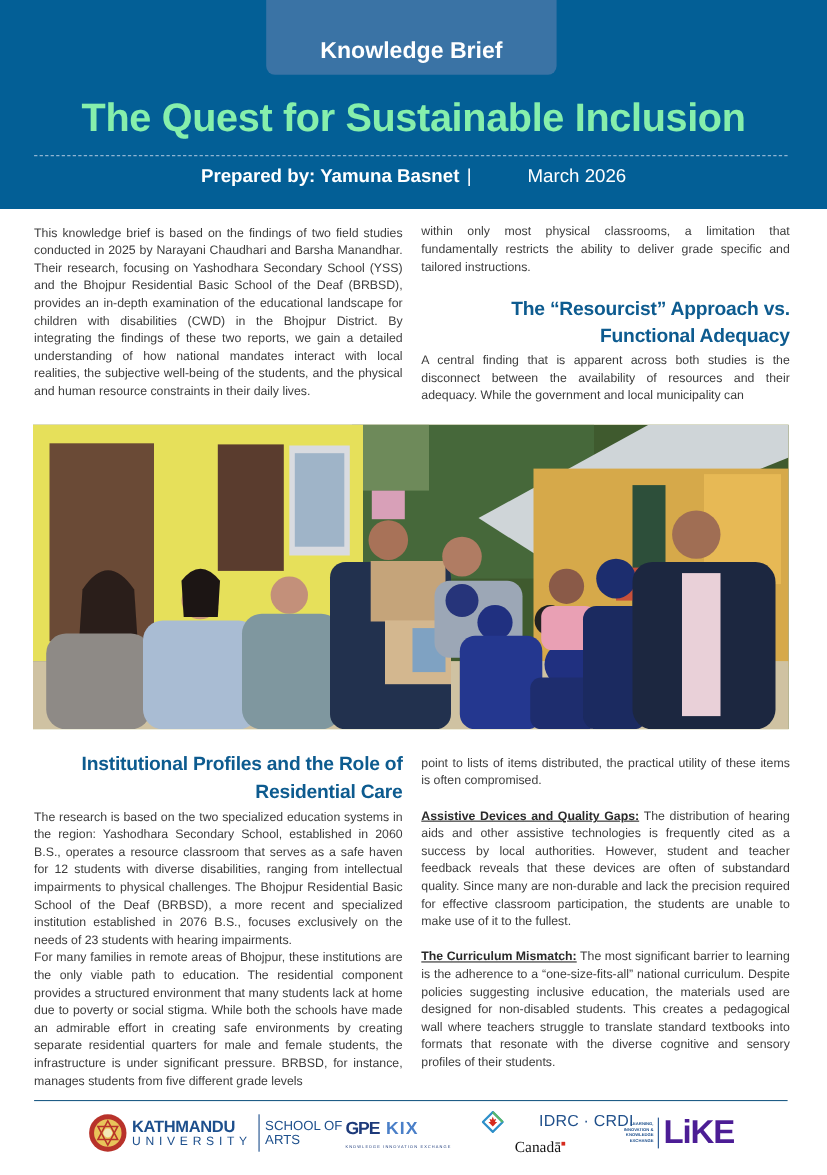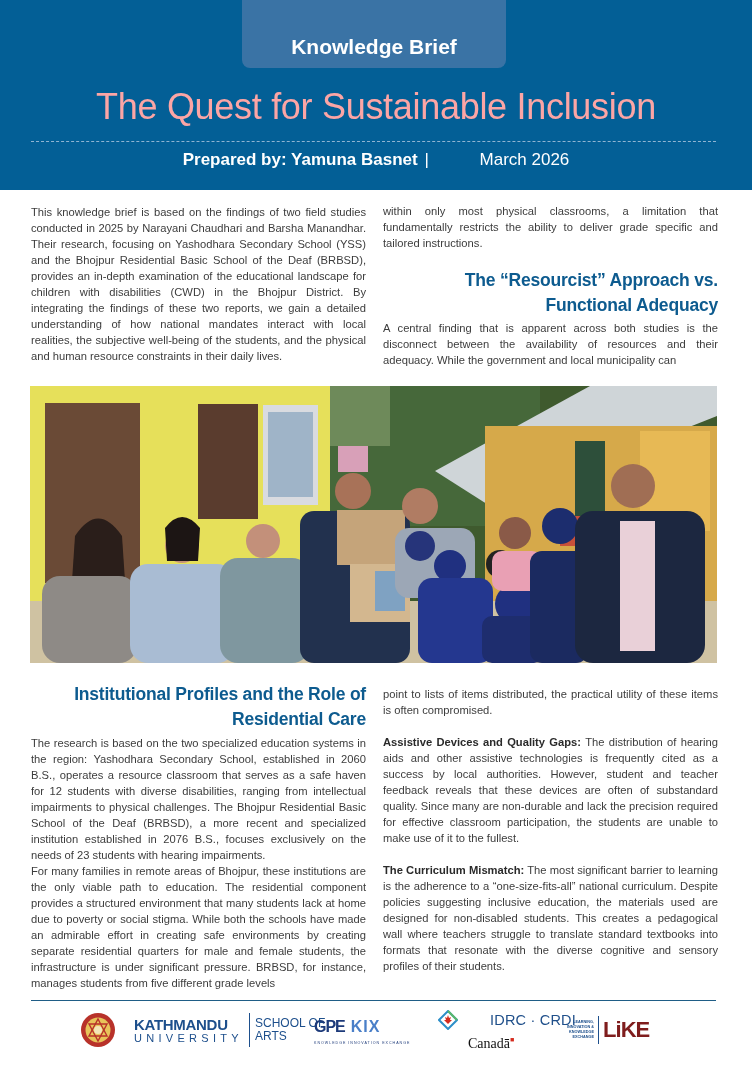--- a/index.html
+++ b/index.html
@@ -12,21 +12,21 @@
     background: #035f96;
   }
   .badge {
     position: absolute; left: 242px; top: 0; width: 264px; height: 68px;
     background: #3a73a5; border-radius: 0 0 8px 8px;
     display: flex; align-items: center; justify-content: center;
     color: #ffffff; font-weight: bold; font-size: 21px; padding-top: 26px;
   }
   .title {
     position: absolute; left: 0; top: 86px; width: 752px; text-align: center;
-    color: #fca5a5; font-weight: normal; font-size: 36px; letter-spacing: -0.3px;
+    color: #86efac; font-weight: bold; font-size: 36px; letter-spacing: -0.3px;
   }
   .dash-line {
     position: absolute; left: 31px; right: 36px; top: 141px;
     border-top: 1px dashed #8fb4d2;
   }
   .byline {
     position: absolute; left: 0; top: 150px; width: 752px; text-align: center;
     color: #ffffff; font-size: 17px;
   }
   .byline .strong { font-weight: bold; }
@@ -36,21 +36,21 @@
   
   .col {
     position: absolute; width: 335px; font-size: 11.2px; line-height: 16px;
     text-align: justify; color: #3c3c3c;
   }
   .col p { margin: 0; }
   .col h2 {
     color: #0d5b8f; font-size: 17.5px; line-height: 25px; font-weight: bold;
     text-align: right; letter-spacing: -0.2px;
   }
-  .col b { color: #2a2a2a; }
+  .col b { color: #2a2a2a; text-decoration: underline; }
 
   #col-intro { left: 31px; top: 204px; }
   #col-right-top { left: 383px; top: 203px; }
   #col-right-top h2 { margin-top: 17px; margin-bottom: 2px; }
 
   #col-left-bottom { left: 31px; top: 682px; }
   #col-left-bottom h2 { margin-bottom: 3px; }
   #col-right-bottom { left: 383px; top: 686px; }
   #col-right-bottom .gap { height: 16px; }
 
@@ -63,21 +63,21 @@
 
   
   .footer-line {
     position: absolute; left: 31px; right: 36px; top: 1000px;
     border-top: 1.5px solid #1f5d86;
   }
   .logos { position: absolute; left: 0; top: 1008px; width: 752px; height: 55px; }
 
   .ku { position: absolute; left: 80px; top: 4px; display: flex; align-items: center; }
   .ku-seal { width: 36px; height: 36px; }
-  .ku-text { margin-left: 18px; line-height: 1; }
+  .ku-text { margin-left: 4px; line-height: 1; }
   .ku-name { color: #1d4f8c; font-weight: bold; font-size: 15px; letter-spacing: -0.3px; }
   .ku-uni { color: #1d4f8c; font-size: 11px; letter-spacing: 4.3px; margin-top: 1px; }
   .ku-div { width: 1px; height: 34px; background: #1d4f8c; margin: 0 5px 0 6px; }
   .ku-school { color: #1d4f8c; font-size: 12px; line-height: 13px; }
 
   .gpe { position: absolute; left: 314px; top: 8px; }
   .gpe-main { display: flex; align-items: flex-end; font-weight: bold; font-size: 16px; line-height: 22px; letter-spacing: -1px; }
   .gpe-main .g { color: #1d3a7a; }
   .gpe-main .k { color: #4a7fc8; margin-left: 6px; letter-spacing: 1px; text-align: center; }
   .gpe-sub { font-size: 3.6px; color: #1d3a7a; letter-spacing: 1px; margin-top: 3px; white-space: nowrap; }
@@ -85,21 +85,21 @@
   .idrc { position: absolute; left: 438px; top: 2px; }
   .idrc-row { display: flex; align-items: center; gap: 28px; }
   .idrc-mark { width: 20px; height: 20px; }
   .idrc-txt { color: #1f4f8a; font-size: 14.5px; margin-left: 4px; letter-spacing: 0.2px; }
   .canada { font-family: "Liberation Serif", serif; color: #111; font-size: 14px; margin: 6px 0 0 30px; }
   .canada .flag { color: #d52b1e; font-size: 7px; vertical-align: top; }
 
   .like { position: absolute; left: 567px; top: 8px; display: flex; align-items: center; }
   .like-small { font-size: 3.8px; line-height: 5.2px; text-align: right; color: #1d4f8c; font-weight: bold; }
   .like-div { width: 1px; height: 28px; background: #1d4f8c; margin: 0 4px; }
-  .like-big { font-weight: bold; color: #7f1d1d; font-size: 22px; line-height: 26px; letter-spacing: -1px; }
+  .like-big { font-weight: bold; color: #4c1d95; font-size: 30px; line-height: 26px; letter-spacing: -1px; }
 </style>
 </head>
 <body>
 
 <div class="header">
   <div class="badge">
     <span>Knowledge Brief</span>
   </div>
   <div class="title">The Quest for Sustainable Inclusion</div>
   <div class="dash-line"></div>

